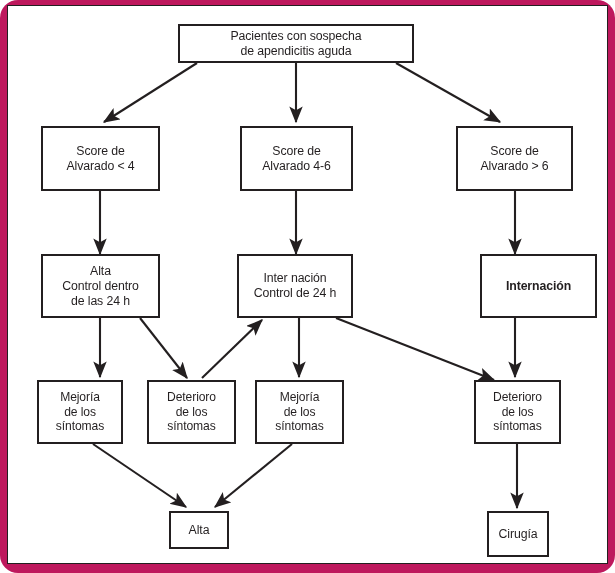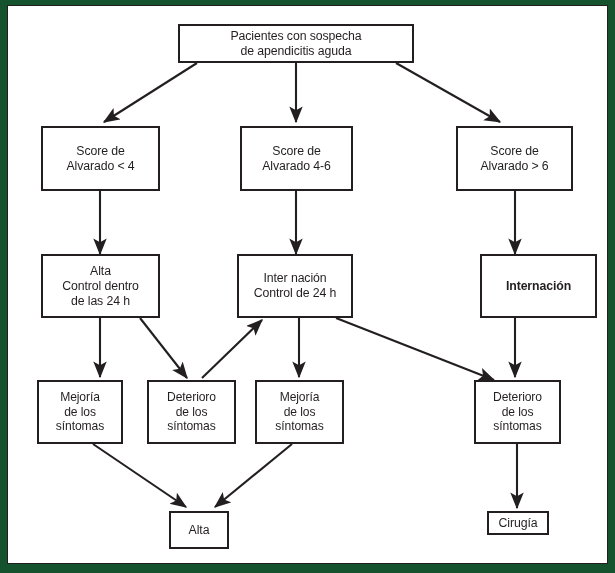--- a/index.html
+++ b/index.html
@@ -8,22 +8,23 @@
     padding: 0;
     background: #ffffff;
   }
   body {
     font-family: "Liberation Sans", sans-serif;
   }
   #figure-root {
     position: relative;
     width: 615px;
     height: 573px;
-    background: #14532d;
+    background: #be185d;
     overflow: hidden;
+    border-radius: 18px;
   }
   #frame {
     position: absolute;
     left: 7px;
     top: 5px;
     width: 601px;
     height: 559px;
     border: 1.5px solid #231f20;
     box-sizing: border-box;
     background: #ffffff;
@@ -129,15 +130,15 @@
   <div class="node small" style="left:255px; top:380px; width:89px; height:64px;">Mejoría
 de los
 síntomas</div>
 
   <div class="node small" style="left:474px; top:380px; width:87px; height:64px;">Deterioro
 de los
 síntomas</div>
 
   <div class="node" style="left:169px; top:511px; width:60px; height:38px;">Alta</div>
 
-  <div class="node" style="left:487px; top:511px; width:62px; height:24px;">Cirugía</div>
+  <div class="node" style="left:487px; top:511px; width:62px; height:46px;">Cirugía</div>
 
 </div>
 
 </body></html>

